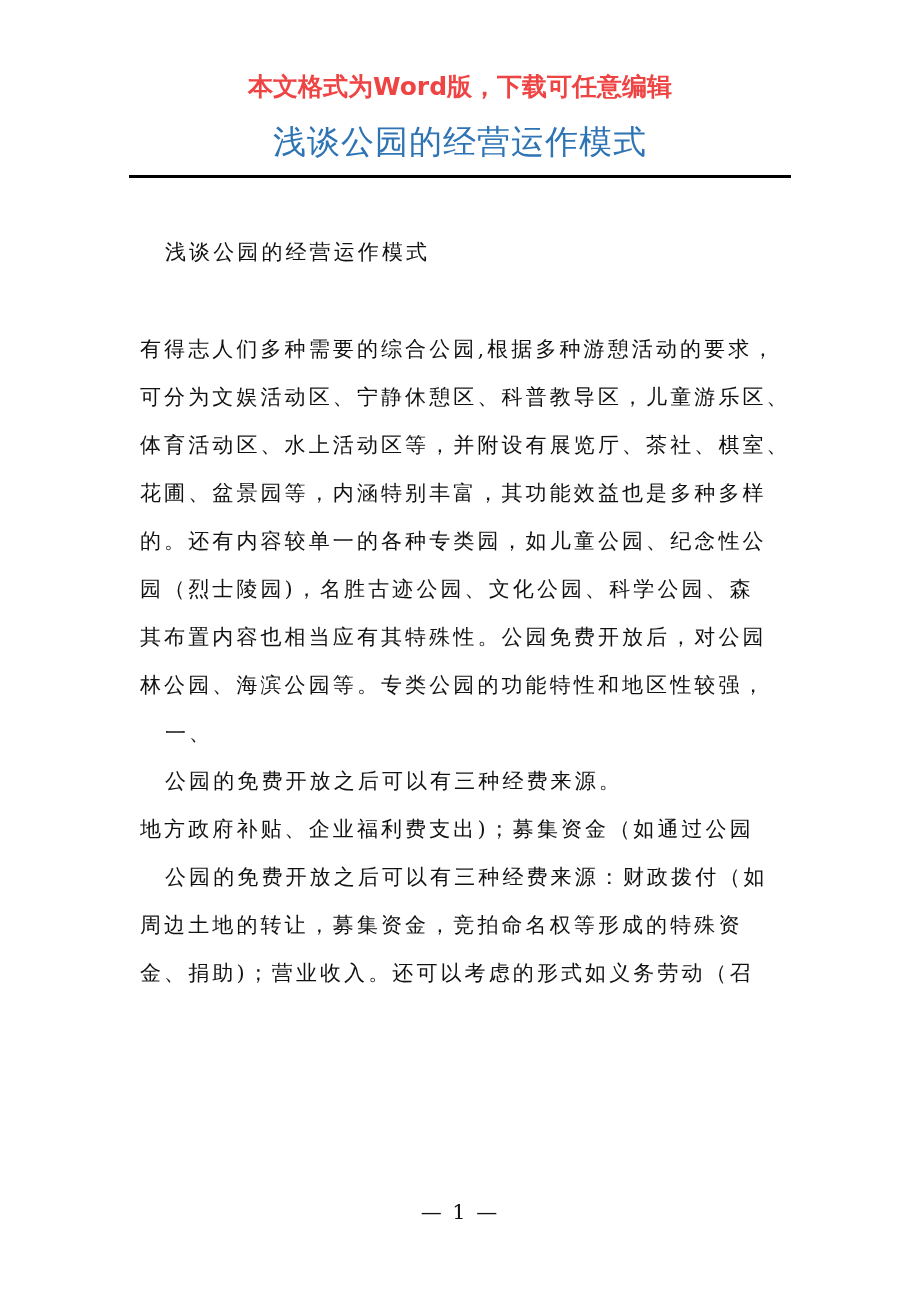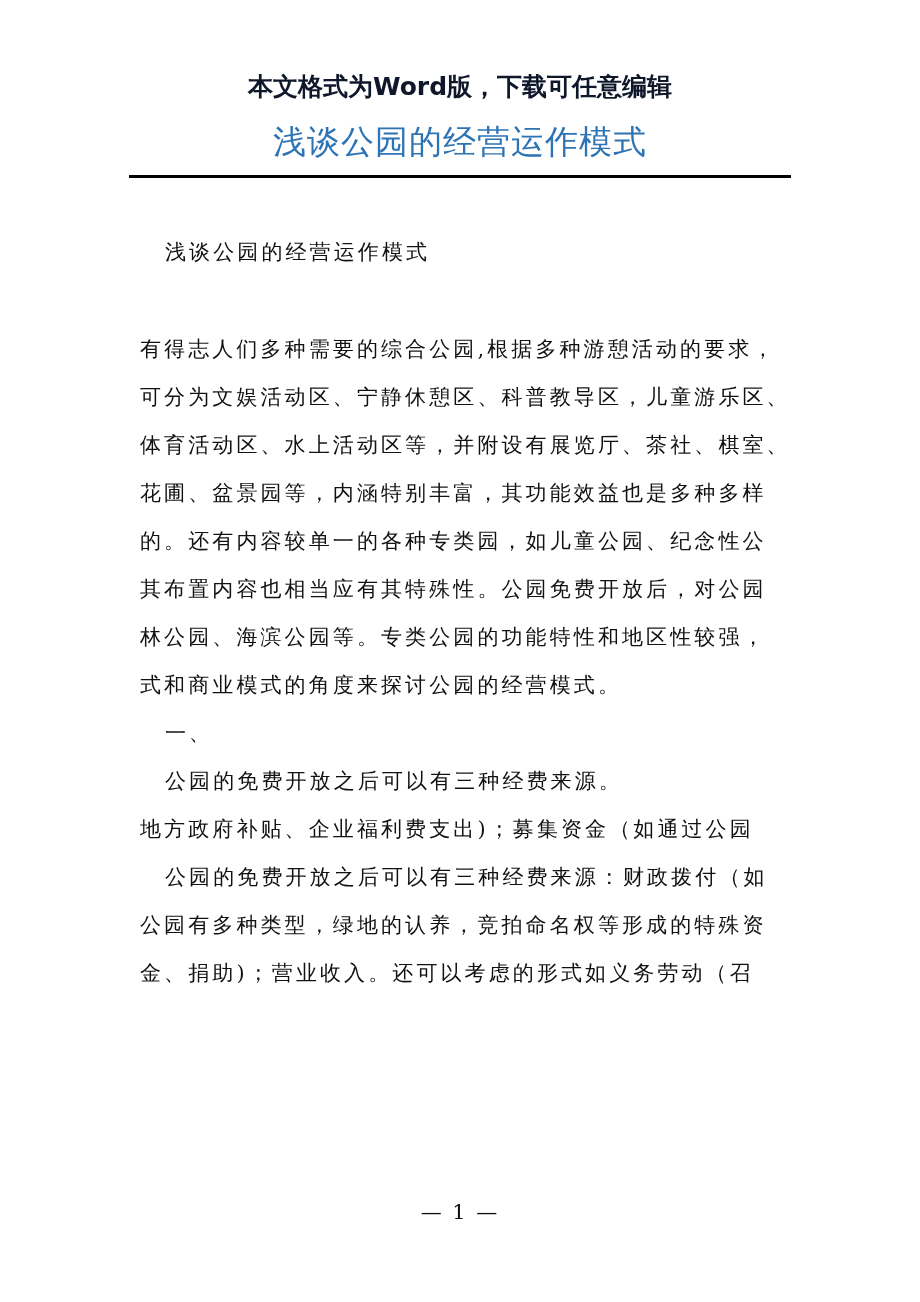--- a/index.html
+++ b/index.html
@@ -18,21 +18,21 @@
   .banner {
     position: absolute;
     left: 0;
     width: 920px;
     top: 70px;
     text-align: center;
     font-family: "DejaVu Sans", "Liberation Sans", sans-serif;
     font-weight: bold;
     font-size: 25px;
     line-height: 34px;
-    color: #0f172a;
+    color: #ef4444;
   }
   .doc-title {
     position: absolute;
     left: 0;
     width: 920px;
     top: 120px;
     text-align: center;
     font-family: "DejaVu Sans", "Liberation Sans", sans-serif;
     font-size: 33px;
     line-height: 44px;
@@ -84,29 +84,29 @@
 <div class="body-text">
   <div class="line indent">浅谈公园的经营运作模式</div>
   <div class="gap"></div>
 
   <div>
     <div class="line">有得志人们多种需要的综合公园,根据多种游憩活动的要求，</div>
     <div class="line">可分为文娱活动区、宁静休憩区、科普教导区，儿童游乐区、</div>
     <div class="line">体育活动区、水上活动区等，并附设有展览厅、茶社、棋室、</div>
     <div class="line">花圃、盆景园等，内涵特别丰富，其功能效益也是多种多样</div>
     <div class="line">的。还有内容较单一的各种专类园，如儿童公园、纪念性公</div>
+    <div class="line">园（烈士陵园)，名胜古迹公园、文化公园、科学公园、森</div>
     <div class="line">其布置内容也相当应有其特殊性。公园免费开放后，对公园</div>
     <div class="line">林公园、海滨公园等。专类公园的功能特性和地区性较强，</div>
-    <div class="line">式和商业模式的角度来探讨公园的经营模式。</div>
   </div>
 
   <div class="line indent">一、</div>
   <div class="line indent">公园的免费开放之后可以有三种经费来源。</div>
 
   <div>
     <div class="line">地方政府补贴、企业福利费支出)；募集资金（如通过公园</div>
     <div class="line indent">公园的免费开放之后可以有三种经费来源：财政拨付（如</div>
-    <div class="line">公园有多种类型，绿地的认养，竞拍命名权等形成的特殊资</div>
+    <div class="line">周边土地的转让，募集资金，竞拍命名权等形成的特殊资</div>
     <div class="line">金、捐助)；营业收入。还可以考虑的形式如义务劳动（召</div>
   </div>
 </div>
 
 <div class="page-number">— 1 —</div>
 
 </body></html>

